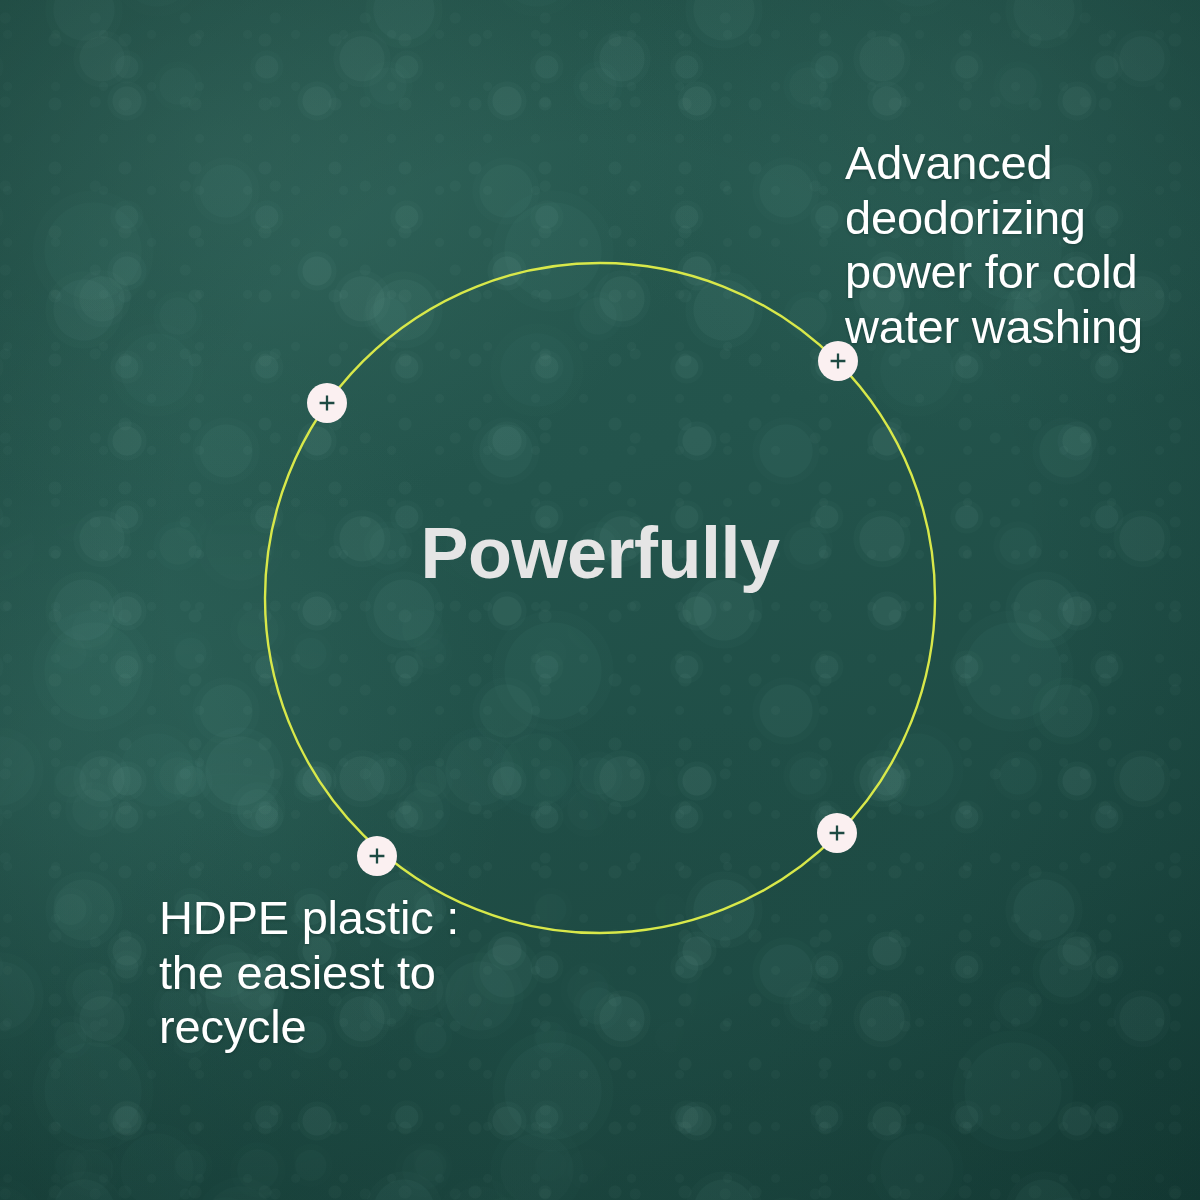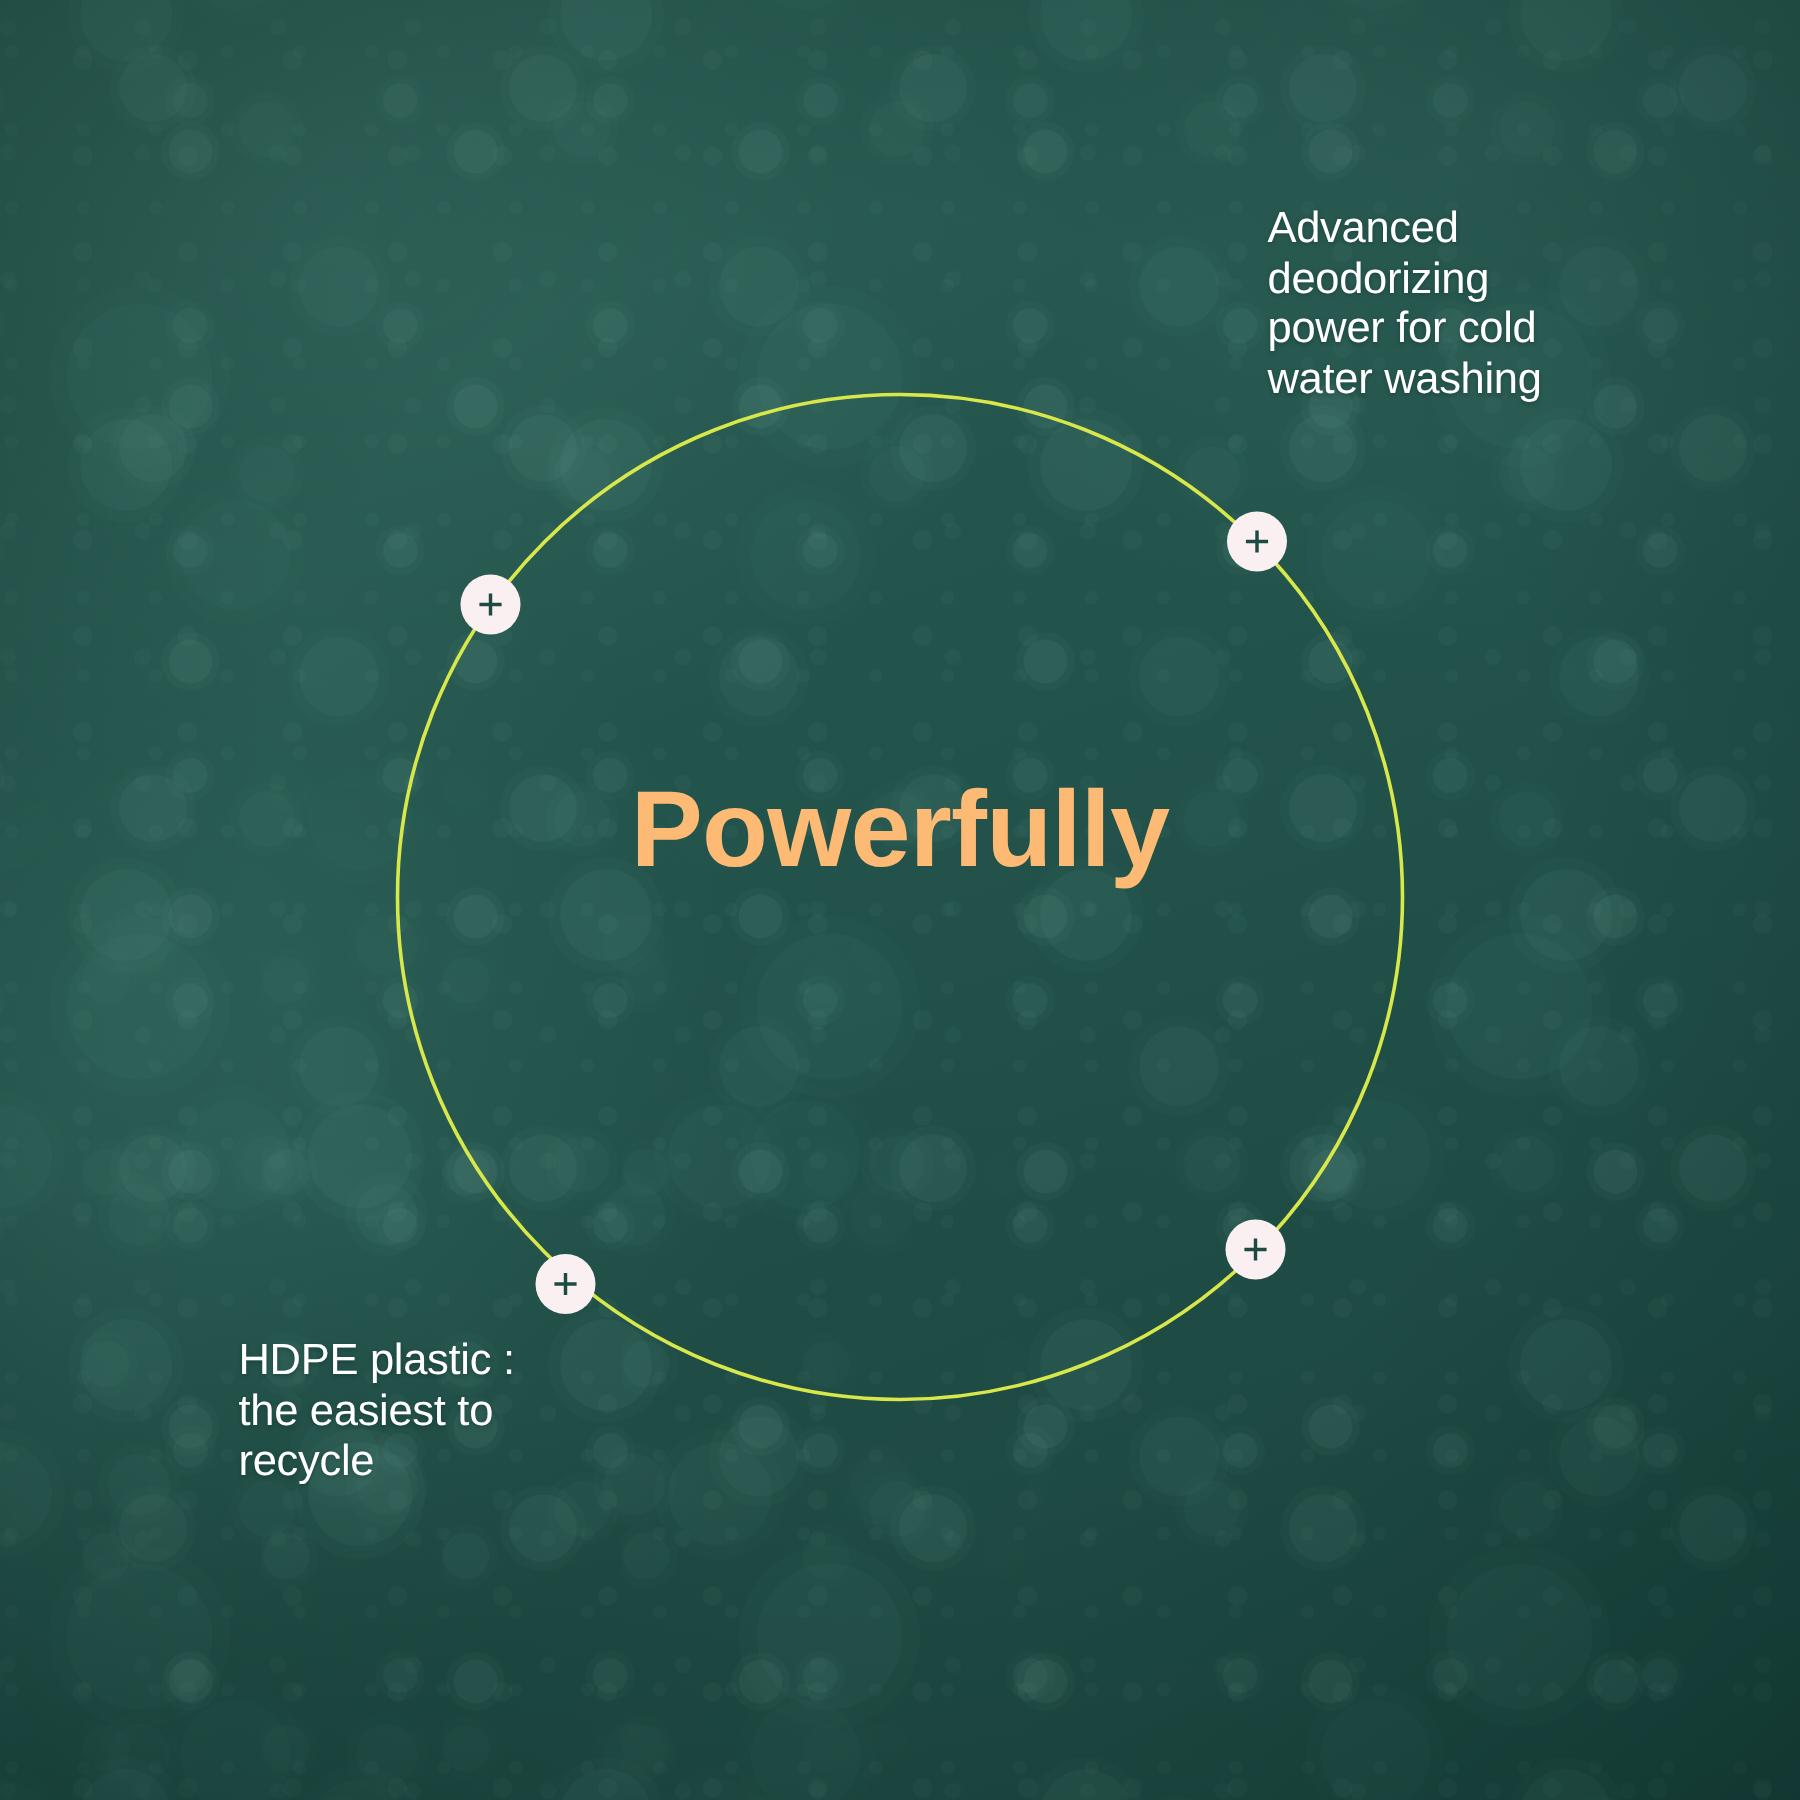--- a/index.html
+++ b/index.html
@@ -117,32 +117,32 @@
   }
   .marker svg { display: block; }
 
   
   .headline {
     position: absolute;
     left: 350px;
     top: 515px;
     width: 500px;
     text-align: center;
-    color: #fdba74;
+    color: #e5e5e5;
     font-size: 72px;
     line-height: 1.08;
     font-weight: bold;
     letter-spacing: -0.5px;
   }
 
   
   .callout {
     position: absolute;
     color: #ffffff;
-    font-size: 29px;
+    font-size: 47px;
     line-height: 1.16;
     font-weight: normal;
     letter-spacing: -0.2px;
     white-space: pre-line;
     text-shadow: 0 1px 3px rgba(8,35,31,0.35);
   }
   .callout-tl { left: 157px;  top: 178px;  width: 330px; }
   .callout-tr { left: 845px;  top: 136px;  width: 340px; }
   .callout-bl { left: 139px;  top: 891px;  width: 330px; margin-left: 20px; }
   .callout-br { left: 849px;  top: 872px;  width: 330px; }

